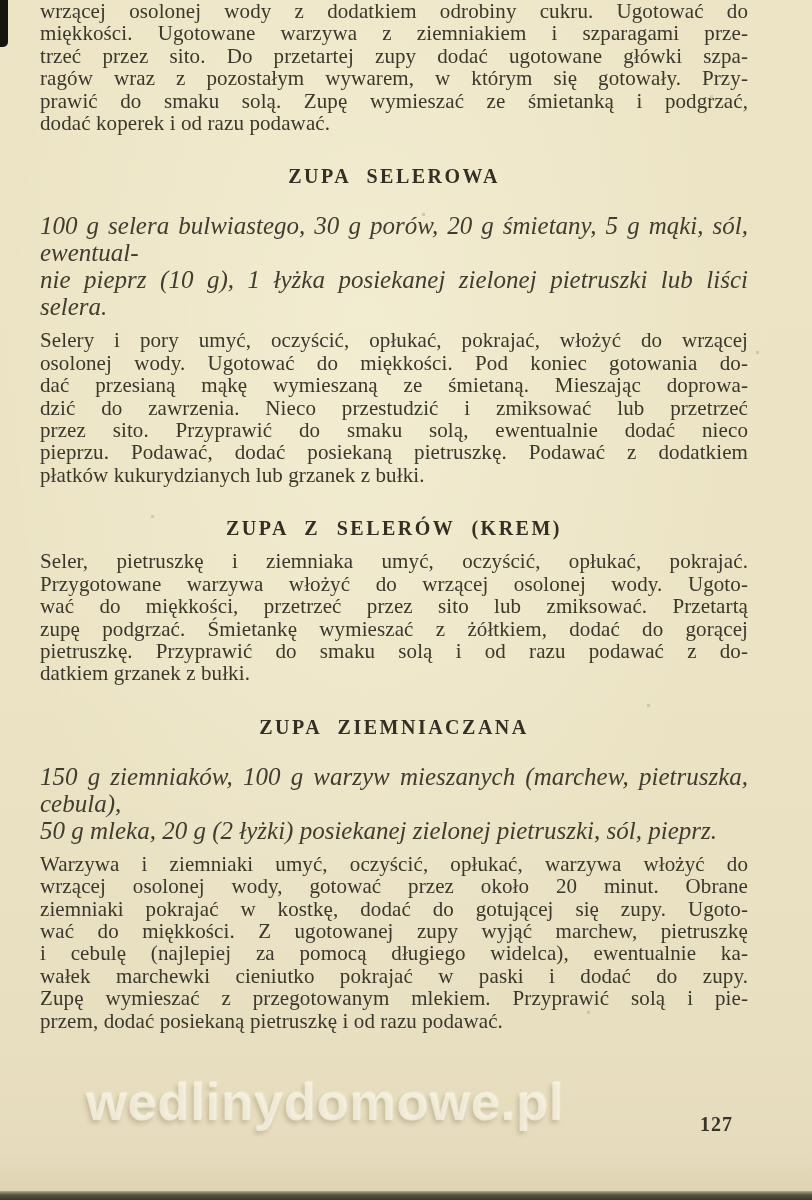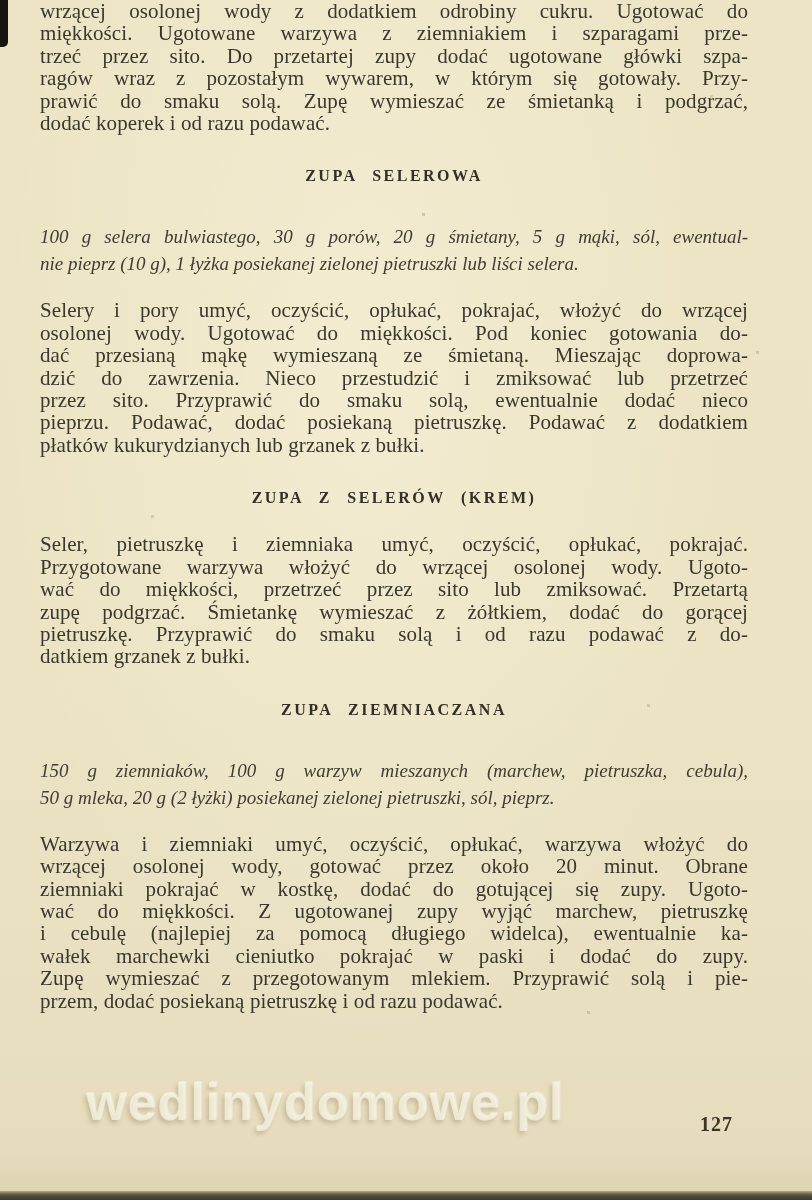--- a/index.html
+++ b/index.html
@@ -40,31 +40,31 @@
   .content{
     position:absolute;left:40px;top:0;width:708px;
   }
   .para{
     font-size:21px;line-height:22.4px;letter-spacing:0.1px;
   }
   .para .line{text-align:justify;text-align-last:justify;}
   .para .line.last{text-align-last:left;}
   .recipe-title{
     margin:29px 0 0 0;
-    font-size:16px;font-weight:700;color:#332f25;
+    font-size:20px;font-weight:700;color:#332f25;
     text-align:center;letter-spacing:2.5px;word-spacing:9px;
     line-height:26px;
   }
   .ingredients{
-    margin-top:34px;
-    font-style:italic;font-size:19px;line-height:27px;color:#403c30;
+    margin-top:23px;
+    font-style:italic;font-size:25px;line-height:27px;color:#403c30;
   }
   .ingredients .line{text-align:justify;text-align-last:justify;}
   .ingredients .line.last{text-align-last:left;font-style:italic;}
-  .body-para{margin-top:22px;}
+  .body-para{margin-top:9px;}
   .watermark{
     position:absolute;left:86px;top:1076px;width:720px;
     font-family:"Liberation Sans",sans-serif;
     font-size:52px;font-weight:700;letter-spacing:1px;line-height:1;
     color:rgba(249,244,227,0.72);
     text-shadow:-2px 3px 4px rgba(122,106,70,0.30), 1px -1px 1px rgba(255,255,250,0.45);
     white-space:nowrap;
     pointer-events:none;
   }
   .page-number{

